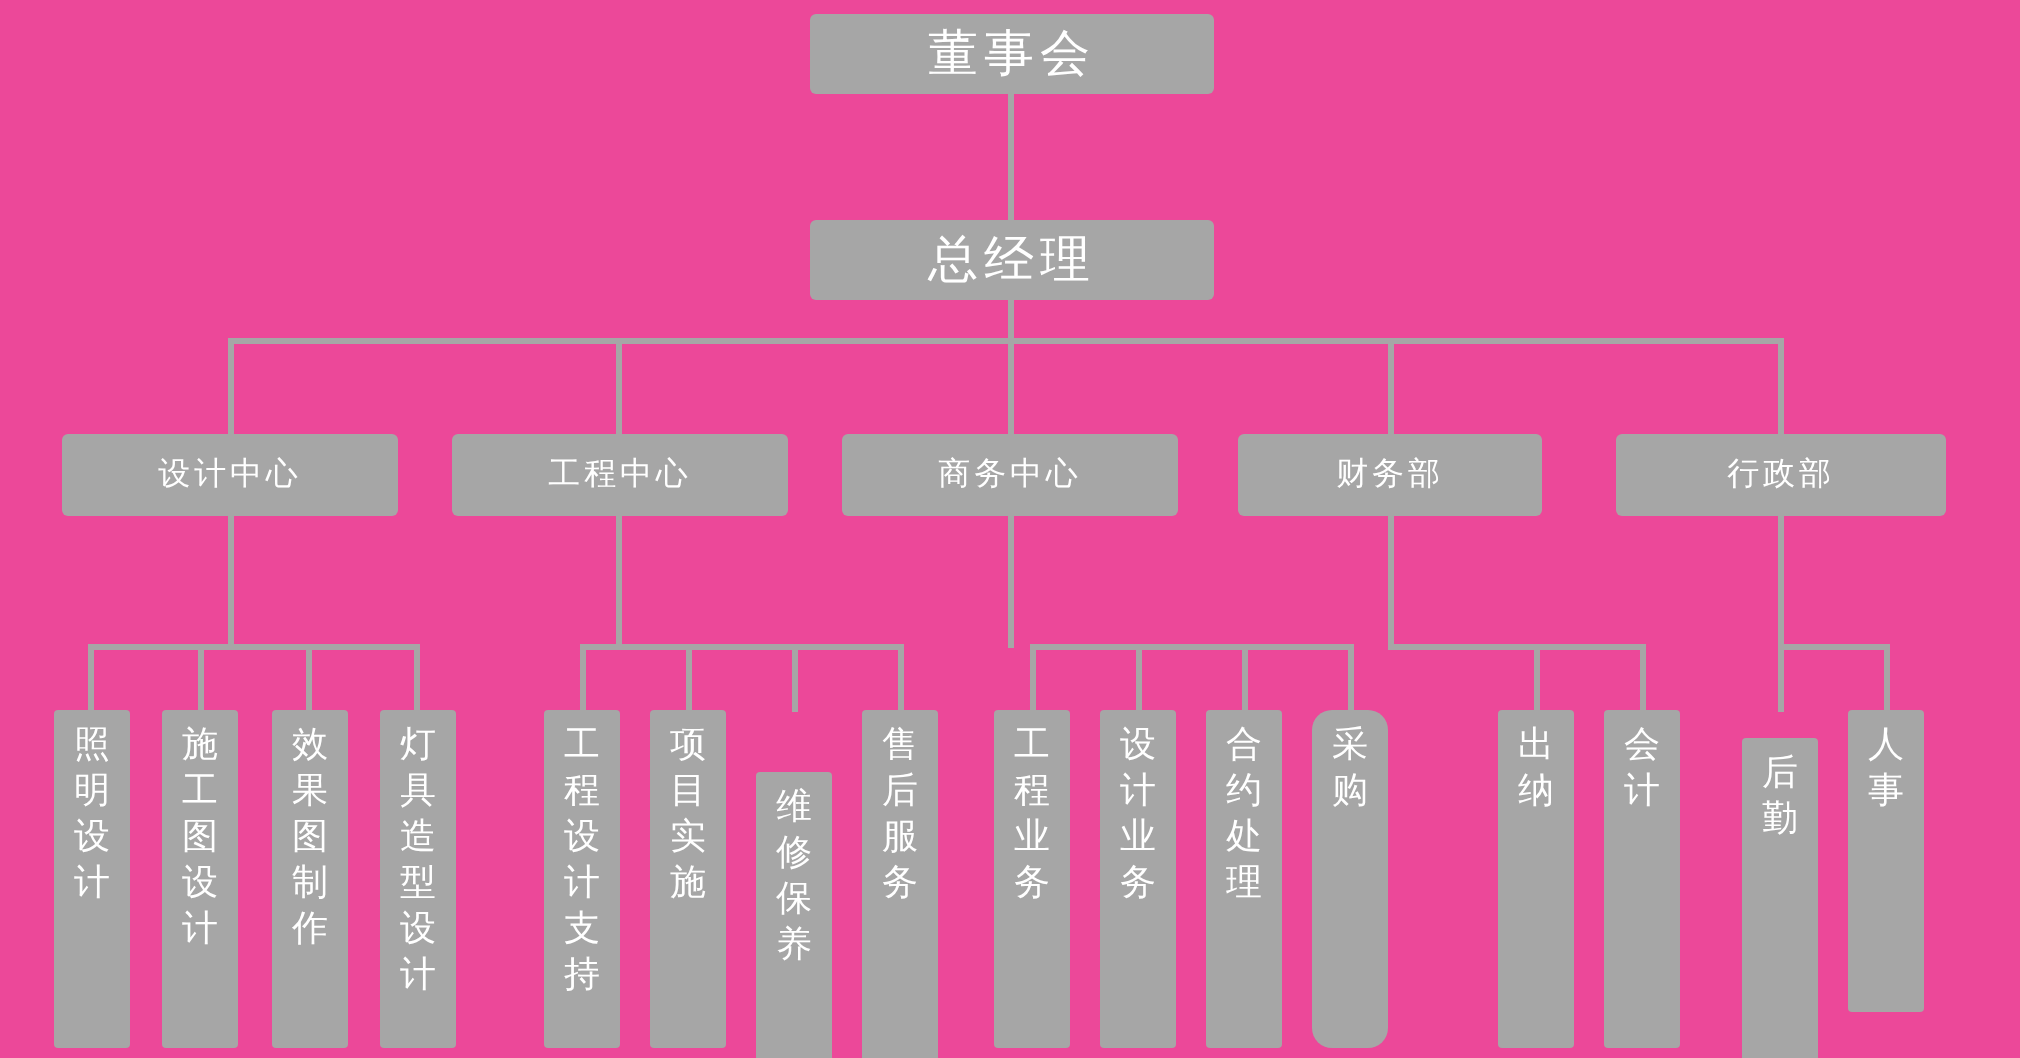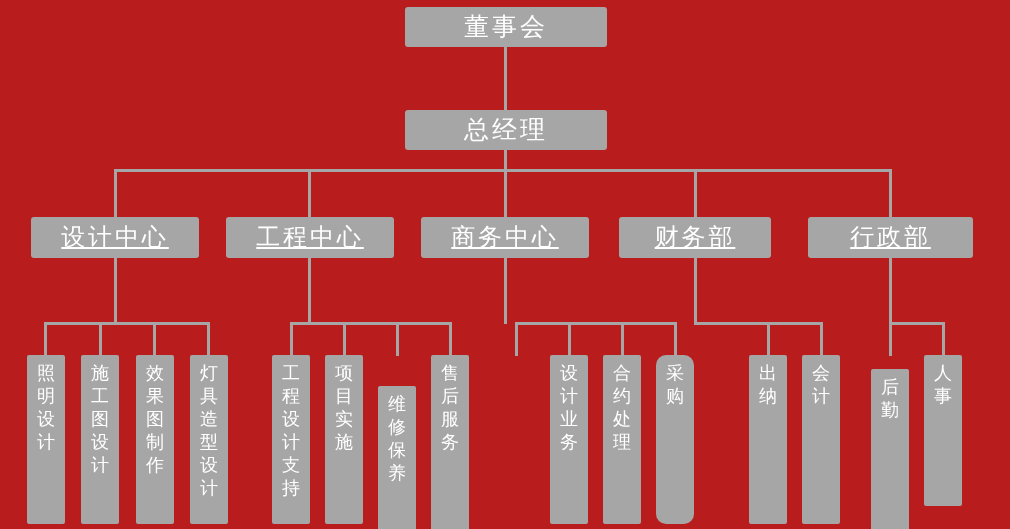--- a/index.html
+++ b/index.html
@@ -7,21 +7,21 @@
     padding: 0;
     background: #ffffff;
   }
   body {
     font-family: "DejaVu Sans", "Liberation Sans", sans-serif;
   }
   #chart-root {
     position: relative;
     width: 1010px;
     height: 529px;
-    background: #b91c1c;
+    background: #ec4899;
     overflow: hidden;
   }
   .node {
     position: absolute;
     background: #a6a6a6;
     border-radius: 3px;
     color: #ffffff;
     display: flex;
     align-items: center;
     justify-content: center;
@@ -30,21 +30,21 @@
   }
   .node-label {
     display: block;
     text-align: center;
     line-height: 1.02;
     letter-spacing: 0.12em;
     white-space: nowrap;
   }
   .lvl0 .node-label { font-size: 25px; }
   .lvl1 .node-label { font-size: 25px; }
-  .lvl2 .node-label { font-size: 24px; text-decoration: underline; }
+  .lvl2 .node-label { font-size: 16px; }
   .leaf {
     align-items: flex-start;
     justify-content: center;
     padding-top: 6px;
     border-radius: 2px;
   }
   .leaf .node-label {
     font-size: 18px;
     line-height: 1.28;
     letter-spacing: 0;
@@ -142,20 +142,23 @@
     <span class="node-label">售后服务</span>
   </div>
 
   <div class="line vline" style="left:504px; top:258px; width:3px; height:66px;"></div>
   <div class="line hline" style="left:515px; top:322px; width:162px; height:3px;"></div>
   <div class="line vline" style="left:515px; top:322px; width:3px; height:34px;"></div>
   <div class="line vline" style="left:568px; top:322px; width:3px; height:34px;"></div>
   <div class="line vline" style="left:621px; top:322px; width:3px; height:34px;"></div>
   <div class="line vline" style="left:674px; top:322px; width:3px; height:34px;"></div>
 
+  <div class="node leaf" style="left:497px; top:355px; width:38px; height:169px;">
+    <span class="node-label">工程业务</span>
+  </div>
   <div class="node leaf" style="left:550px; top:355px; width:38px; height:169px;">
     <span class="node-label">设计业务</span>
   </div>
   <div class="node leaf" style="left:603px; top:355px; width:38px; height:169px;">
     <span class="node-label">合约处理</span>
   </div>
   <div class="node leaf" style="left:656px; top:355px; width:38px; height:169px;border-radius:10px;">
     <span class="node-label">采购</span>
   </div>
 

